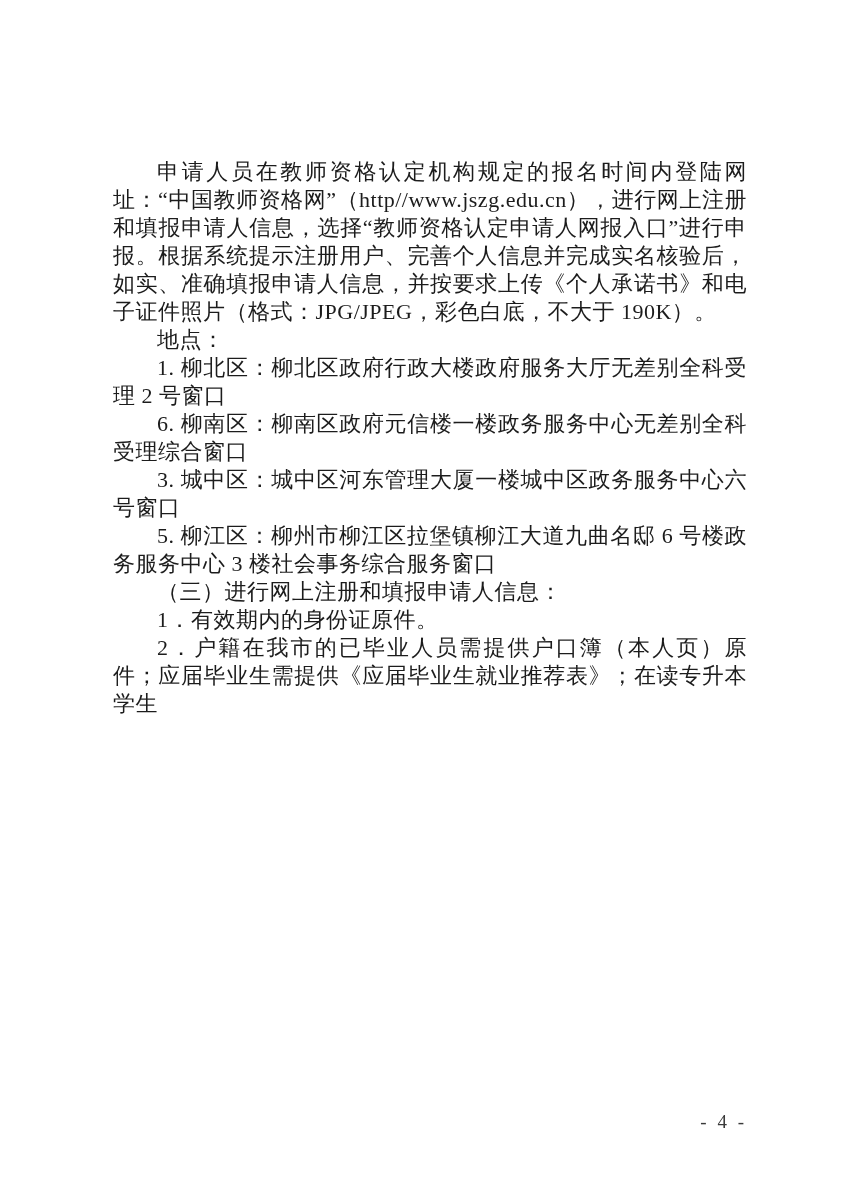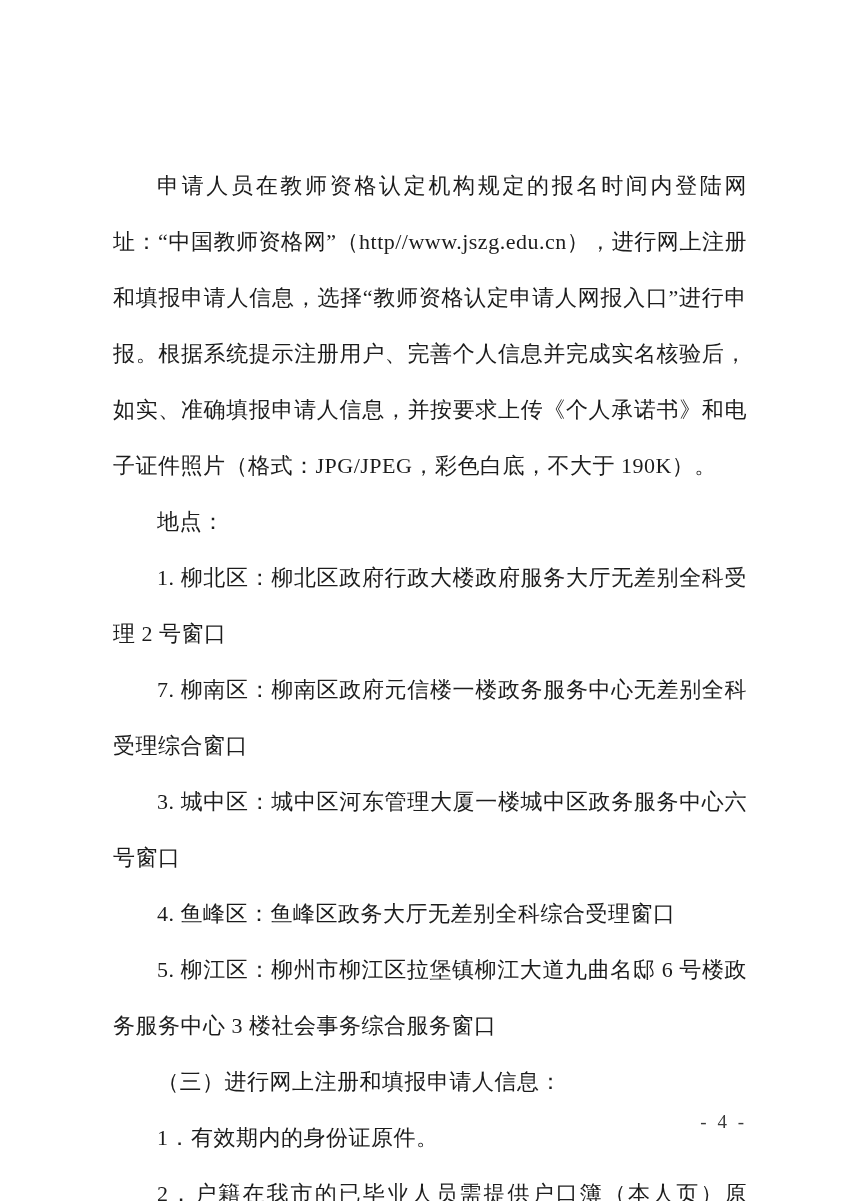--- a/index.html
+++ b/index.html
@@ -26,21 +26,21 @@
     position: absolute;
     left: 113px;
     top: 158px;
     width: 634px;
   }
   .doc-body p {
     margin: 0;
     padding: 0;
     text-indent: 2em;
     font-size: 22px;
-    line-height: 56px;
+    line-height: 28px;
     letter-spacing: 0.5px;
     text-align: justify;
     text-justify: inter-ideograph;
     color: #1c1c1c;
     font-family: "Liberation Serif", serif;
     word-break: break-all;
   }
   .page-footer {
     position: absolute;
     right: 103px;
@@ -54,23 +54,22 @@
 </style>
 </head>
 <body>
 
 <div class="doc-page">
 
   <div class="doc-body">
     <p>申请人员在教师资格认定机构规定的报名时间内登陆网址：“中国教师资格网”（http//www.jszg.edu.cn），进行网上注册和填报申请人信息，选择“教师资格认定申请人网报入口”进行申报。根据系统提示注册用户、完善个人信息并完成实名核验后，如实、准确填报申请人信息，并按要求上传《个人承诺书》和电子证件照片（格式：JPG/JPEG，彩色白底，不大于 190K）。</p>
     <p>地点：</p>
     <p>1. 柳北区：柳北区政府行政大楼政府服务大厅无差别全科受理 2 号窗口</p>
-    <p>7. 柳南区：柳南区政府元信楼一楼政务服务中心无差别全科受理综合窗口</p>
+    <p>6. 柳南区：柳南区政府元信楼一楼政务服务中心无差别全科受理综合窗口</p>
     <p>3. 城中区：城中区河东管理大厦一楼城中区政务服务中心六号窗口</p>
-    <p>4. 鱼峰区：鱼峰区政务大厅无差别全科综合受理窗口</p>
     <p>5. 柳江区：柳州市柳江区拉堡镇柳江大道九曲名邸 6 号楼政务服务中心 3 楼社会事务综合服务窗口</p>
     <p>（三）进行网上注册和填报申请人信息：</p>
     <p>1．有效期内的身份证原件。</p>
     <p>2．户籍在我市的已毕业人员需提供户口簿（本人页）原件；应届毕业生需提供《应届毕业生就业推荐表》；在读专升本学生</p>
   </div>
 
   <div class="page-footer">- 4 -</div>
 
 </div>
 

